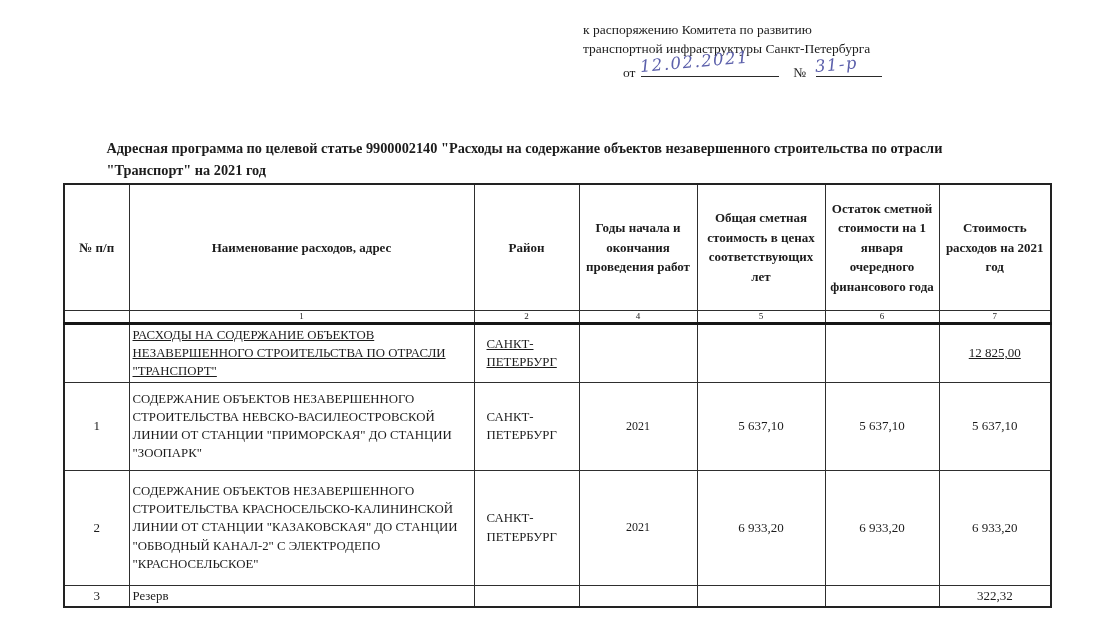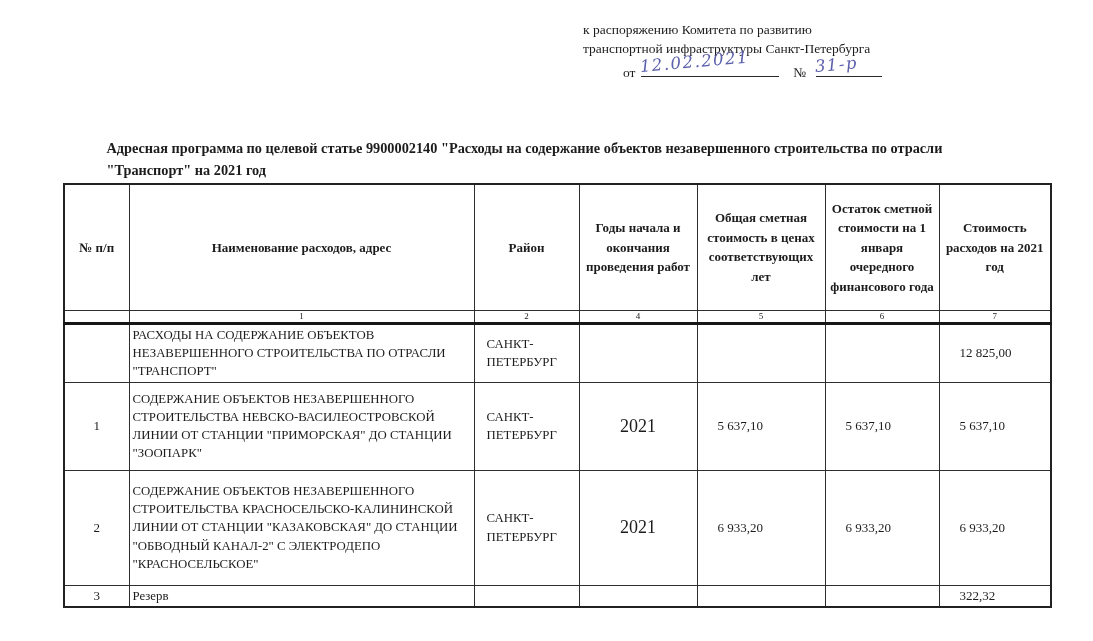--- a/index.html
+++ b/index.html
@@ -40,30 +40,30 @@
   }
   table.main{border:2px solid #222;}
   table.main td,table.main th{border:1px solid #2e2e2e;overflow:hidden;}
   table.main th{
     font-size:13px;font-weight:bold;text-align:center;vertical-align:middle;
     padding:2px 4px;line-height:1.5;
   }
   tr.hdr{height:126px;}
   tr.colnum{height:13px;}
   tr.colnum td{font-size:9px;line-height:1;text-align:center;padding:0;color:#222;}
-  tr.r0{height:59px;}
+  tr.r0{height:59px;text-decoration:underline;}
   tr.r1{height:88px;}
   tr.r2{height:115px;}
   tr.r3{height:20px;}
   tr.r0 td{border-top:3px solid #161616;}
   td.cnum{text-align:center;font-size:13px;vertical-align:middle;}
   td.cname{text-align:left;padding:1px 3px;font-size:12.8px;line-height:1.42;vertical-align:middle;}
   td.cdistrict{text-align:left;padding:1px 12px;font-size:12.8px;line-height:1.42;vertical-align:middle;}
-  td.cyears{text-align:center;font-size:18px;vertical-align:middle;}
-  td.cmoney{text-align:left;padding:1px 20px;font-size:13px;vertical-align:middle;}
+  td.cyears{text-align:center;font-size:12px;vertical-align:middle;}
+  td.cmoney{text-align:center;padding:1px 20px;font-size:13px;vertical-align:middle;}
 </style>
 </head>
 <body>
 
 <div class="appendix">
   <div class="line">к распоряжению Комитета по развитию</div>
   <div class="line">транспортной инфраструктуры Санкт-Петербурга</div>
   <div class="sign-row">
     <span>от</span><span class="sign-line sign-date"><span class="hand">12.02.2021</span></span><span class="num-label">№</span><span class="sign-line sign-num"><span class="hand">31-р</span></span>
   </div>

